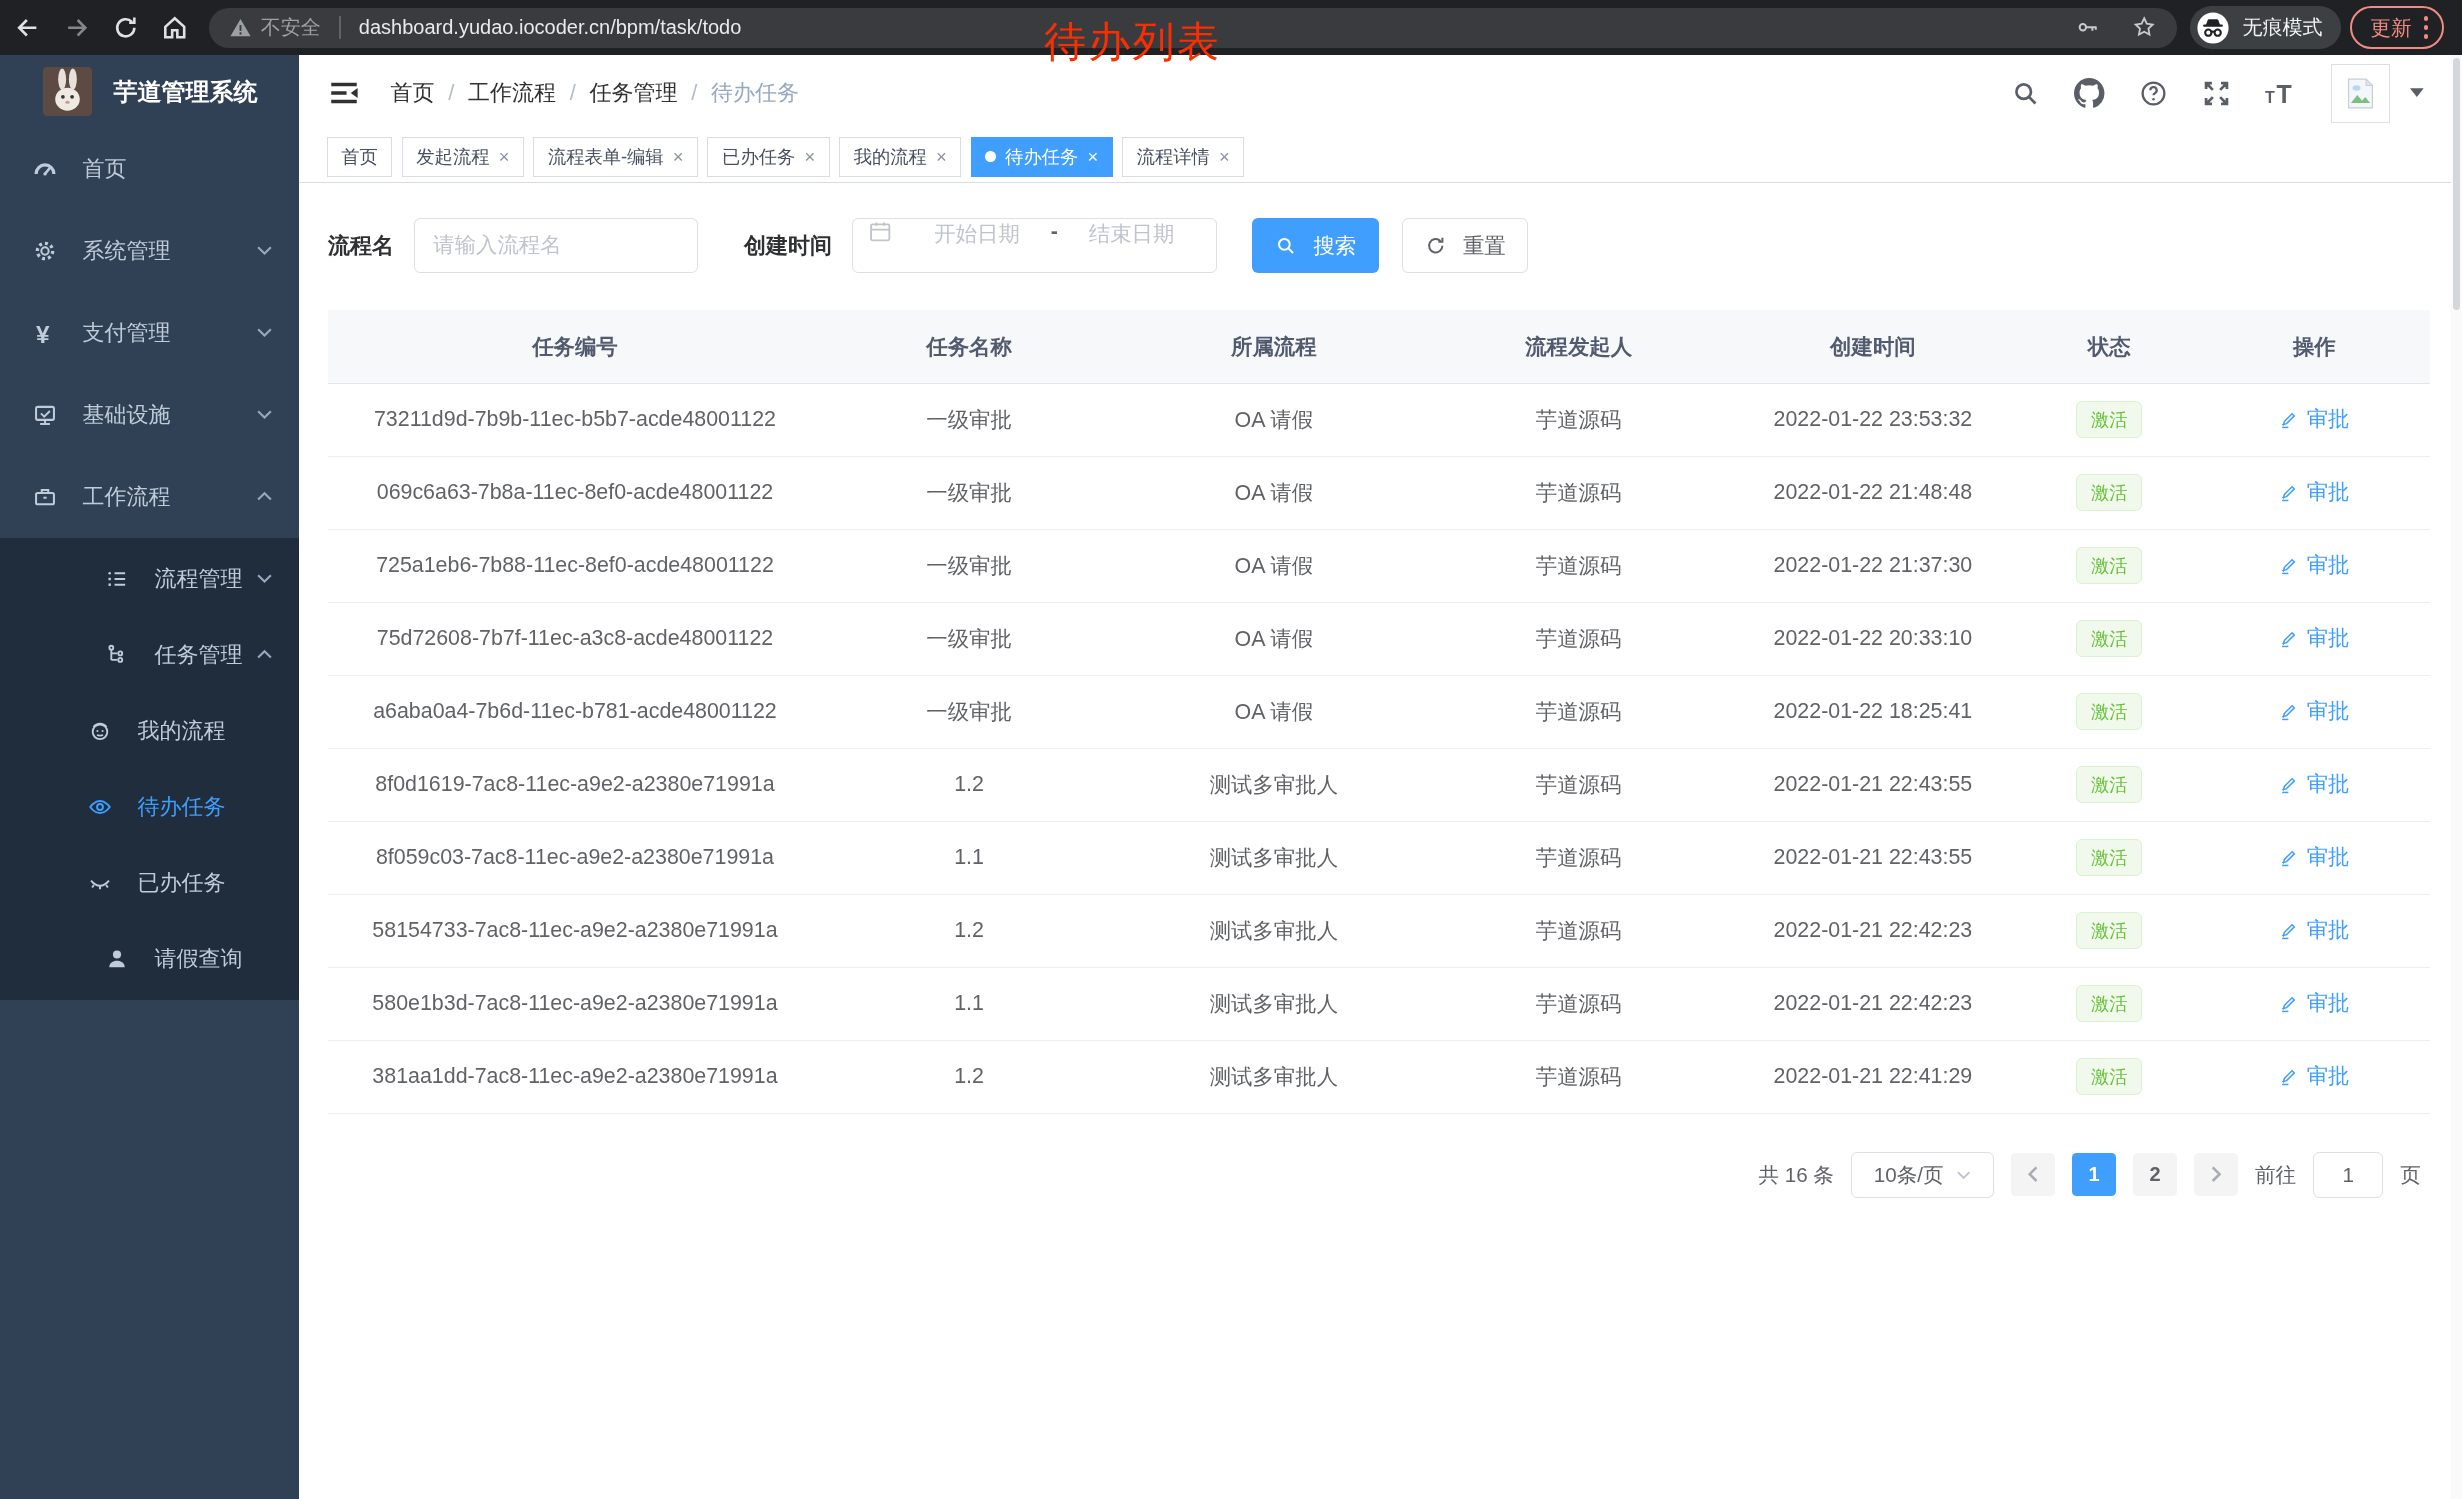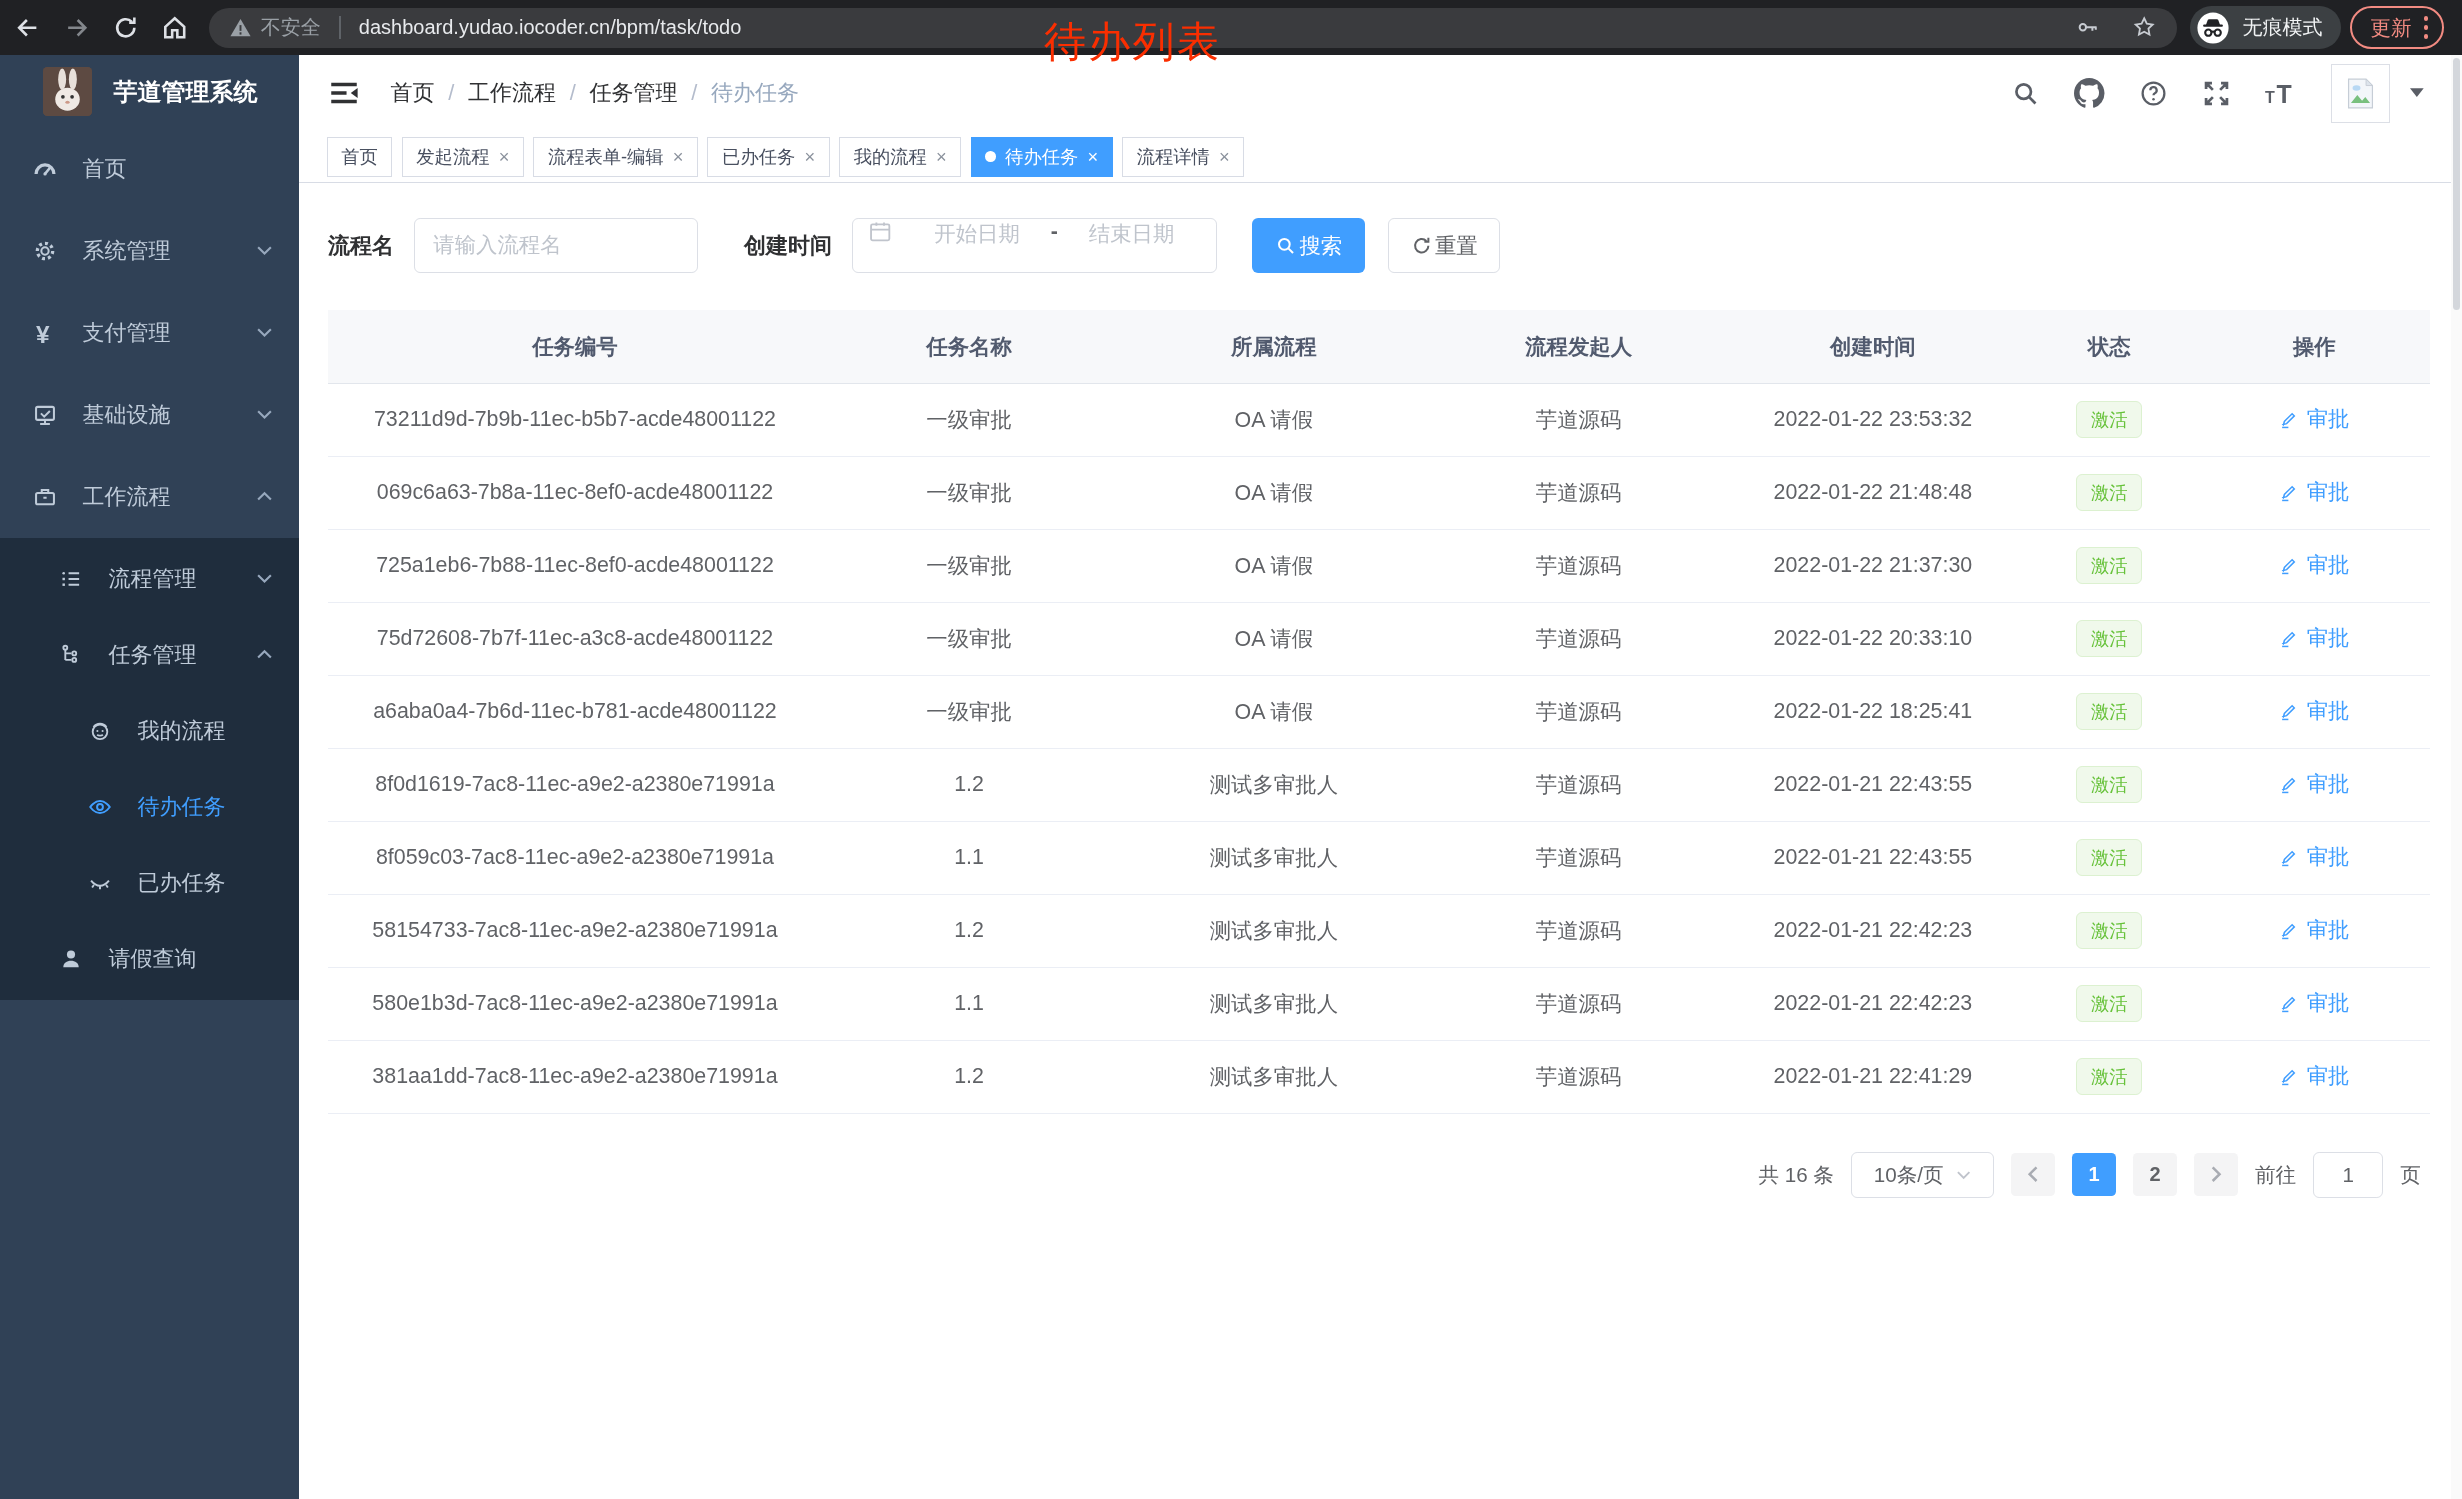--- a/index.html
+++ b/index.html
@@ -34,21 +34,21 @@
   
   .sidebar { position:absolute; left:0; top:55px; width:299px; bottom:0; background:#304156; color:#bfcbd9; }
   .logo-row { height:73px; display:flex; align-items:center; padding-left:43px; gap:21.4px; }
   .logo-img { width:49px; height:49px; border-radius:4.6px; overflow:hidden; background:#5d4a42; flex:0 0 auto; }
   .app-title { color:#fff; font-size:24px; font-weight:700; white-space:nowrap; }
   .menu-item { height:82px; display:flex; align-items:center; padding-left:32px; font-size:22px;
     position:relative; cursor:pointer; white-space:nowrap; }
   .submenu { background:#1f2d3d; padding:3.1px 0; }
   .submenu .menu-item { height:76px; }
   .mi-icon { width:26px; height:26px; margin-right:24.4px; flex:0 0 auto; }
-  .lvl2 { padding-left:58px; }
+  .lvl2 { padding-left:58px;margin-left:46px; }
   .lvl3 { padding-left:87px; }
   .mi-chevron { position:absolute; right:26px; top:50%; margin-top:-6.1px; color:#97a8bd; }
   .menu-item.active { color:#409eff; }
 
   
   .main { position:absolute; left:299px; top:55px; right:10.7px; bottom:0; background:#fff; }
   .navbar { height:76px; display:flex; align-items:center; padding:0 27.5px; }
   .hamburger { width:35px; height:35px; color:#303133; margin-right:29px; display:flex; align-items:center; }
   .breadcrumb { display:flex; align-items:center; gap:13.7px; font-size:22px; color:#303133; }
   .bc-sep { color:#b4bccc; }
@@ -73,21 +73,21 @@
   .text-input { width:284px; height:55px; border:1.5px solid #dcdfe6; border-radius:6.1px;
     font-size:21.4px; color:#606266; padding:0 18.3px; outline:none;
     font-family:"Liberation Sans","DejaVu Sans",sans-serif; }
   .text-input::placeholder { color:#bfc4cc; }
   .gap60 { width:46px; }
   .date-input { width:365px; height:55px; border:1.5px solid #dcdfe6; border-radius:6.1px;
     display:flex; align-items:flex-start; padding:0 15.3px; color:#bfc4cc; font-size:21.4px; }
   .date-input .cal { color:#c0c4cc; margin-right:15.3px; }
   .date-ph { flex:1; text-align:center; }
   .date-sep { color:#606266; font-weight:700; padding:0 4.6px; }
-  .btn { height:55px; border-radius:6.1px; display:inline-flex; align-items:center; gap:3px;
+  .btn { height:55px; border-radius:6.1px; display:inline-flex; align-items:center; gap:17px;
     font-size:21.4px; cursor:pointer; }
   .btn-search { margin-left:35px; background:#409eff; color:#fff; padding:0 23px; border:none; }
   .btn-reset { margin-left:23px; background:#fff; color:#606266; padding:0 21.4px; border:1.5px solid #dcdfe6; }
 
   table.grid { width:100%; margin-top:37px; border-collapse:collapse; table-layout:fixed; }
   .grid th { height:73px; background:#f7f8fa; font-size:21.4px; font-weight:700; color:#515a6e;
     border-bottom:1.5px solid #e2e6ec; text-align:center; }
   .grid td { height:73px; font-size:21.4px; color:#606266; border-bottom:1.5px solid #ebeef5;
     text-align:center; white-space:nowrap; overflow:hidden; }
   .badge { display:inline-block; padding:6.1px 13.7px; background:#f0f9eb; border:1.5px solid #dcf1d0;

